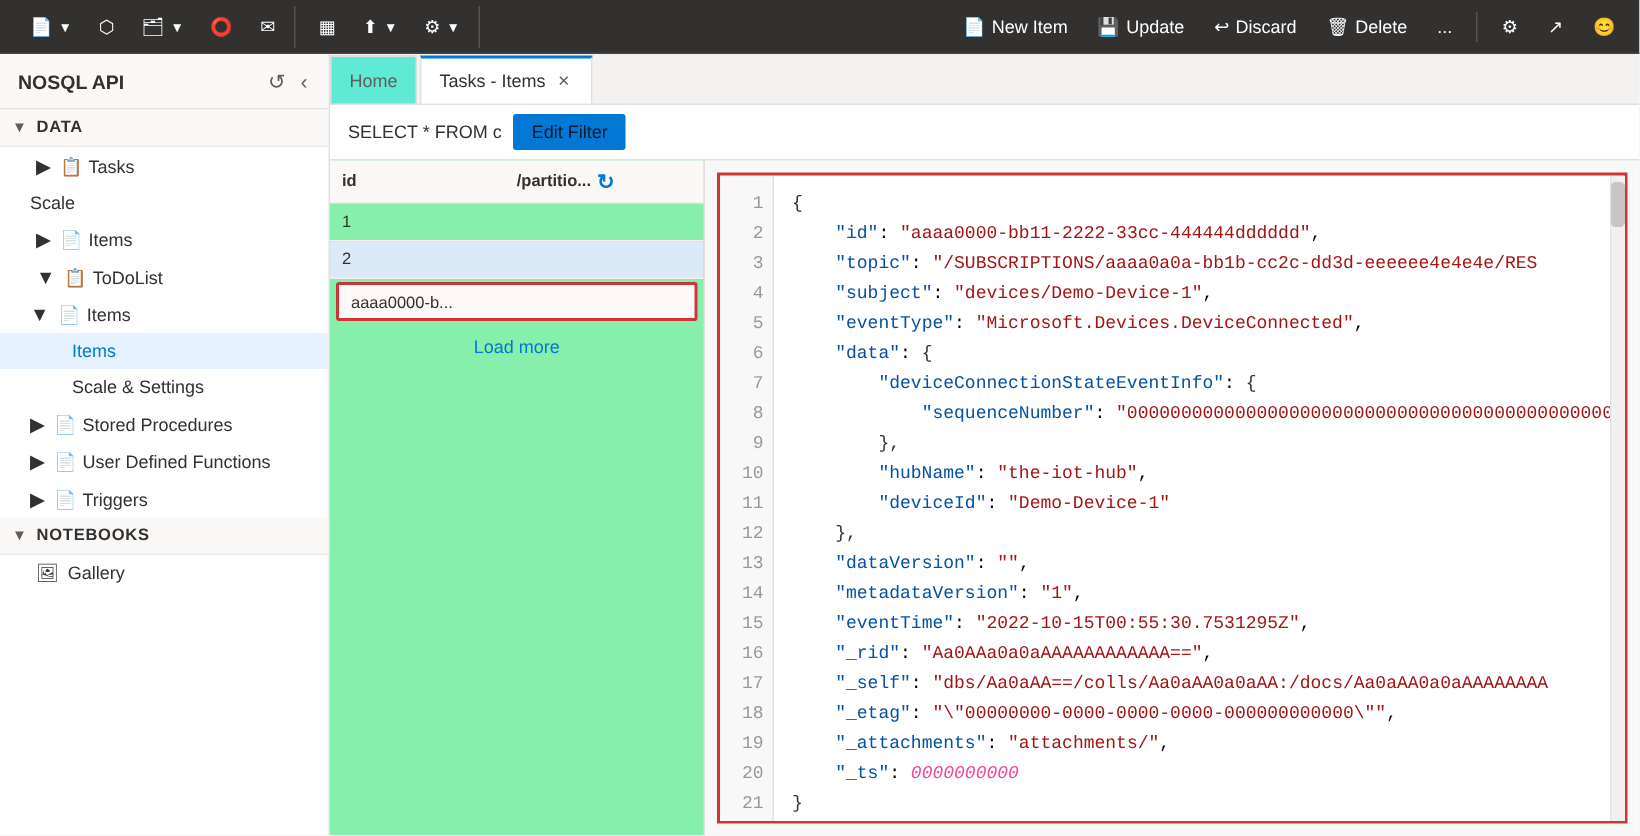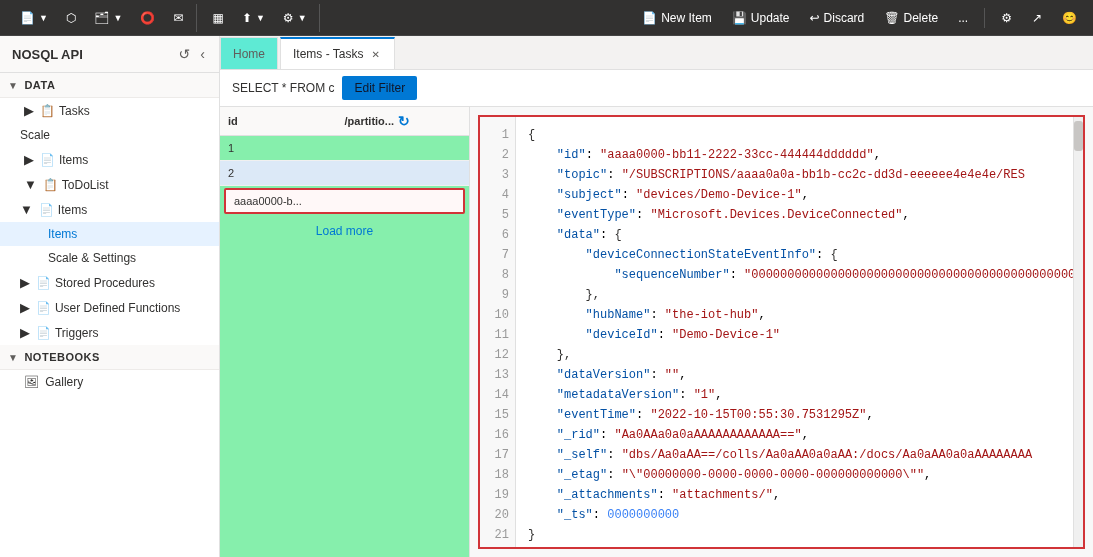--- a/index.html
+++ b/index.html
@@ -292,21 +292,21 @@
     .code-content {
       padding: 8px 12px;
       line-height: 20px;
       white-space: pre;
       overflow-x: auto;
       flex: 1;
     }
     .json-brace { color: #323130; }
     .json-key { color: #0451a5; }
     .json-string { color: #a31515; }
-    .json-number { color: #3b82f6; }
+    .json-number { color: #ec4899; font-style: italic; }
 
     
     .sidebar::-webkit-scrollbar,
     .list-items::-webkit-scrollbar,
     .json-editor::-webkit-scrollbar { width: 6px; }
     .sidebar::-webkit-scrollbar-thumb,
     .list-items::-webkit-scrollbar-thumb,
     .json-editor::-webkit-scrollbar-thumb { background: #c8c6c4; border-radius: 3px; }
   </style>
 </head>
@@ -461,21 +461,21 @@
     </div>
   </div>
 
   <div class="content-area">
 
     <div class="tab-bar">
       <div class="tab">
         <span>Home</span>
       </div>
       <div class="tab active">
-        <span>Items - Tasks</span>
+        <span>Tasks - Items</span>
         <button class="tab-close">✕</button>
       </div>
     </div>
 
     <div class="query-bar">
       <span class="query-text">SELECT * FROM c</span>
       <button class="edit-filter-btn">Edit Filter</button>
     </div>
 
     <div class="split-pane">

